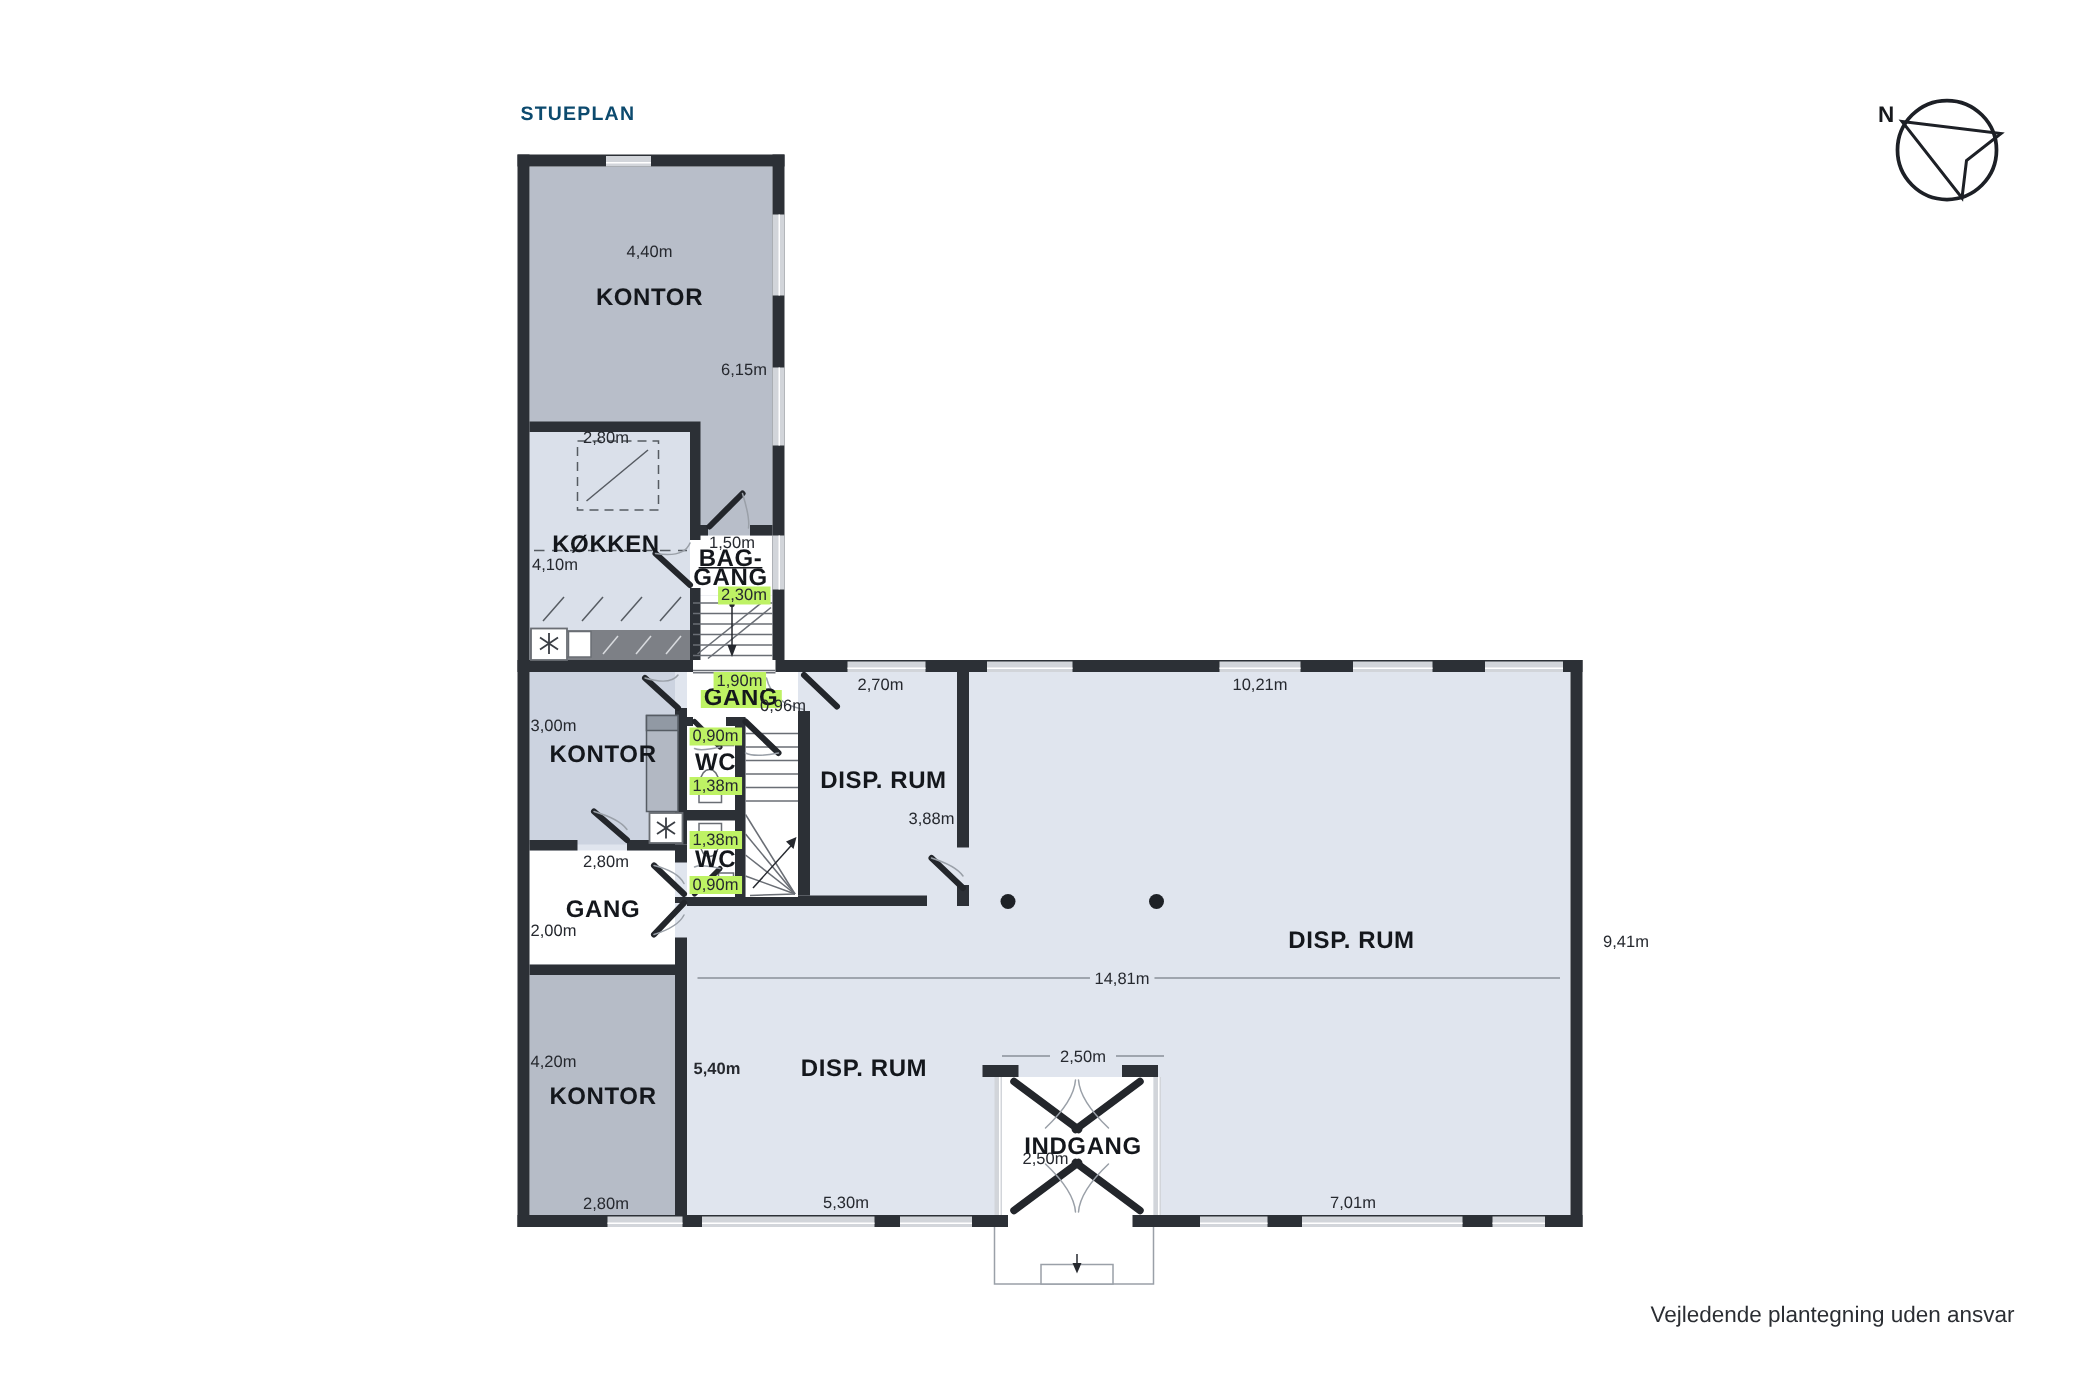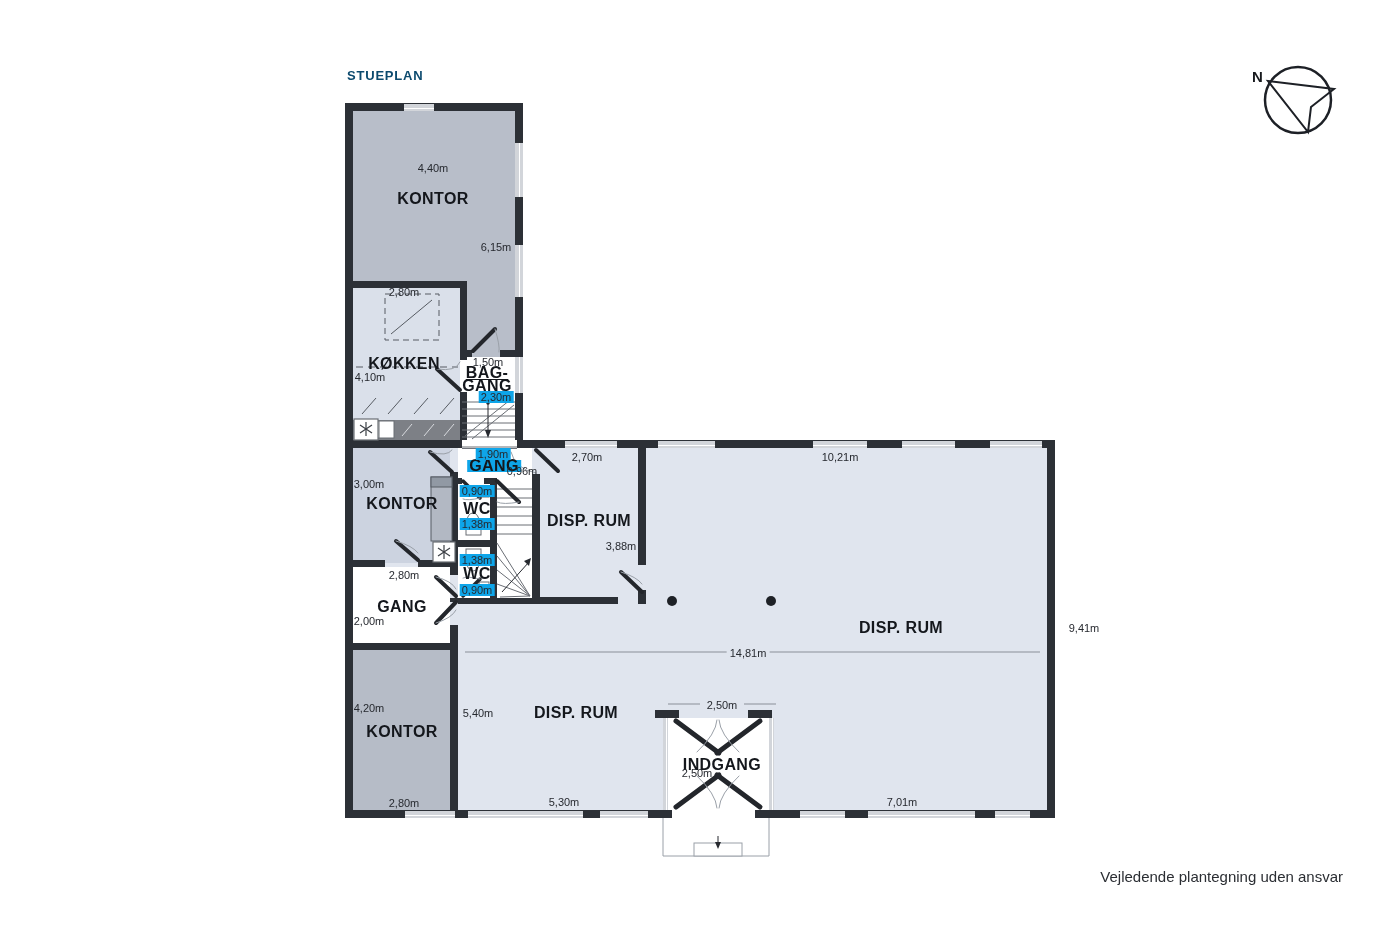--- a/index.html
+++ b/index.html
@@ -7,21 +7,21 @@
           font-family:"Liberation Sans",sans-serif;}
   .room{position:absolute;}
   .wall{position:absolute;background:#2c3036;}
   .win{position:absolute;background:#d2d5da;}
   .win.h::after{content:"";position:absolute;left:0;right:0;top:50%;height:1px;background:#ffffff;}
   .win.v::after{content:"";position:absolute;top:0;bottom:0;left:50%;width:1px;background:#ffffff;}
   .lbl{position:absolute;transform:translate(-50%,-50%);font-size:11px;color:#26292f;
        white-space:nowrap;line-height:12px;}
   .name{font-weight:bold;font-size:16px;letter-spacing:.4px;color:#14171c;}
   .bgfill{background:#e0e5ee;padding:0 3px;}
-  .bgwhite{background:#0ea5e9;padding:0 2px;}
+  .bgwhite{background:#bef264;padding:0 2px;}
   #title{position:absolute;left:347px;top:68px;font-size:13px;font-weight:bold;
          letter-spacing:.8px;color:#0c4a6e;}
   #disclaimer{position:absolute;right:57px;top:868px;font-size:15px;color:#2b2e33;}
   #north-label{position:absolute;left:1252px;top:68px;font-size:15px;font-weight:bold;color:#17191d;}
   svg{position:absolute;left:0;top:0;}
 </style>
 </head>
 <body>
 
 <div id="canvas">
@@ -281,21 +281,21 @@
   <div class="lbl" style="left:840px;top:457px;">10,21m</div>
   <div class="lbl" style="left:369px;top:484px;">3,00m</div>
   <div class="lbl bgwhite" style="left:477px;top:491px;">0,90m</div>
   <div class="lbl bgwhite" style="left:477px;top:524px;">1,38m</div>
   <div class="lbl" style="left:621px;top:546px;">3,88m</div>
   <div class="lbl bgwhite" style="left:477px;top:560px;">1,38m</div>
   <div class="lbl bgwhite" style="left:477px;top:590px;">0,90m</div>
   <div class="lbl" style="left:404px;top:575px;">2,80m</div>
   <div class="lbl" style="left:369px;top:621px;">2,00m</div>
   <div class="lbl" style="left:369px;top:708px;">4,20m</div>
-  <div class="lbl" style="left:478px;top:713px;">5,40m</div>
+  <div class="lbl" style="left:478px;top:713px;font-weight:bold;">5,40m</div>
   <div class="lbl bgfill" style="left:748px;top:653px;">14,81m</div>
   <div class="lbl" style="left:1084px;top:628px;text-align:center;">9,41m</div>
   <div class="lbl" style="left:404px;top:803px;">2,80m</div>
   <div class="lbl" style="left:564px;top:802px;">5,30m</div>
   <div class="lbl" style="left:722px;top:705px;">2,50m</div>
   <div class="lbl" style="left:697px;top:773px;">2,50m</div>
   <div class="lbl" style="left:902px;top:802px;">7,01m</div>
 
 </div>
 

